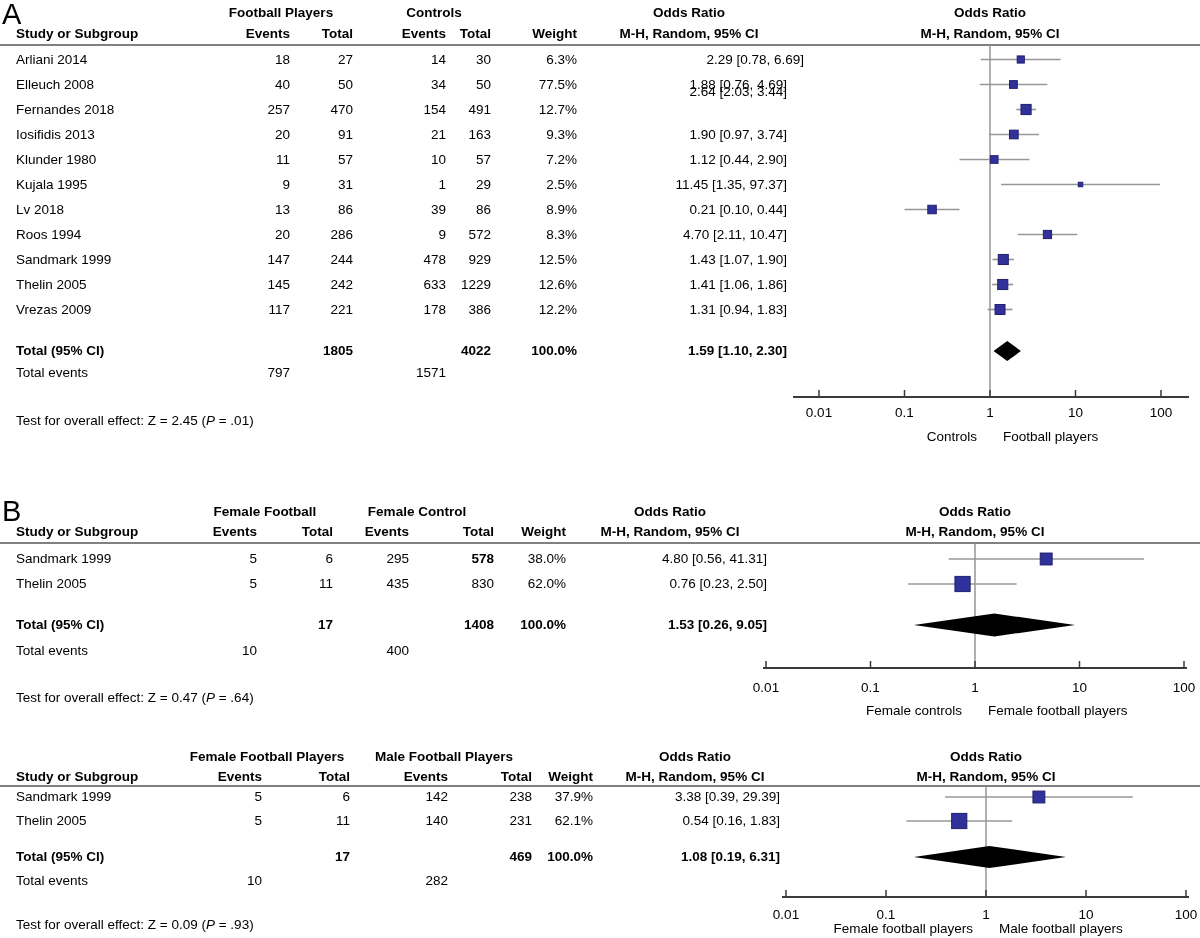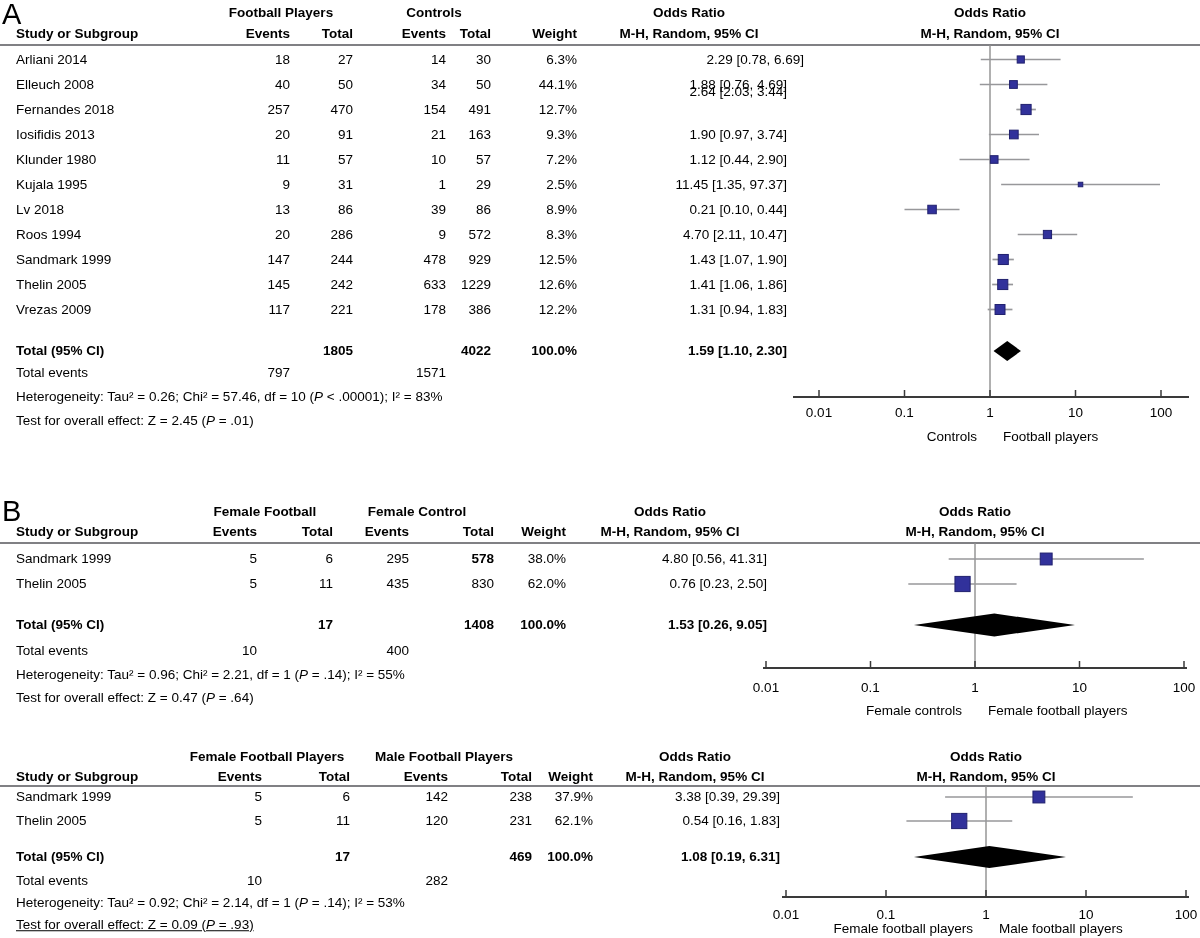--- a/index.html
+++ b/index.html
@@ -41,21 +41,21 @@
       <div class="cell" style="top: 59.5px; right: 847px;">27</div>
       <div class="cell" style="top: 59.5px; right: 754px;">14</div>
       <div class="cell" style="top: 59.5px; right: 709px;">30</div>
       <div class="cell" style="top: 59.5px; right: 623px;">6.3%</div>
       <div class="cell" style="top: 59.5px; right: 396px;">2.29 [0.78, 6.69]</div>
       <div class="cell" style="top: 84.5px; left: 16px;">Elleuch 2008</div>
       <div class="cell" style="top: 84.5px; right: 910px;">40</div>
       <div class="cell" style="top: 84.5px; right: 847px;">50</div>
       <div class="cell" style="top: 84.5px; right: 754px;">34</div>
       <div class="cell" style="top: 84.5px; right: 709px;">50</div>
-      <div class="cell" style="top: 84.5px; right: 623px;">44.1%</div>
+      <div class="cell" style="top: 84.5px; right: 623px;">77.5%</div>
       <div class="cell" style="top: 84.5px; right: 413px;">1.88 [0.76, 4.69]</div>
       <div class="cell" style="top: 109.5px; left: 16px;">Fernandes 2018</div>
       <div class="cell" style="top: 109.5px; right: 910px;">257</div>
       <div class="cell" style="top: 109.5px; right: 847px;">470</div>
       <div class="cell" style="top: 109.5px; right: 754px;">154</div>
       <div class="cell" style="top: 109.5px; right: 709px;">491</div>
       <div class="cell" style="top: 109.5px; right: 623px;">12.7%</div>
       <div class="cell" style="top: 92px; right: 413px;">2.64 [2.03, 3.44]</div>
       <div class="cell" style="top: 134.5px; left: 16px;">Iosifidis 2013</div>
       <div class="cell" style="top: 134.5px; right: 910px;">20</div>
@@ -114,21 +114,20 @@
       <div class="cell" style="top: 309.5px; right: 623px;">12.2%</div>
       <div class="cell" style="top: 309.5px; right: 413px;">1.31 [0.94, 1.83]</div>
       <div class="cell b" style="top: 351px; left: 16px;">Total (95% CI)</div>
       <div class="cell b" style="top: 351px; right: 847px;">1805</div>
       <div class="cell b" style="top: 351px; right: 709px;">4022</div>
       <div class="cell b" style="top: 351px; right: 623px;">100.0%</div>
       <div class="cell b" style="top: 351px; right: 413px;">1.59 [1.10, 2.30]</div>
       <div class="cell" style="top: 373px; left: 16px;">Total events</div>
       <div class="cell" style="top: 373px; right: 910px;">797</div>
       <div class="cell" style="top: 373px; right: 754px;">1571</div>
-      <div class="cell" style="top: 397px; left: 16px;">Heterogeneity: Tau² = 0.26; Chi² = 57.46, df = 10 (<i>P</i> &lt; .00001); I² = 83%</div>
       <div class="cell" style="top: 421px; left: 16px;">Test for overall effect: Z = 2.45 (<i>P</i> = .01)</div>
       <svg class="plot" width="1200" height="462" viewBox="0 0 1200 462">
         <line x1="990" y1="45" x2="990" y2="397" stroke="#8f8f8f" stroke-width="1.4"></line>
         <line x1="980.7740885300361" y1="59.5" x2="1060.5739330691488" y2="59.5" stroke="#97979a" stroke-width="1.7"></line>
         <rect x="1017.1892121266272" y="55.92327838656683" width="7.153443226866346" height="7.153443226866346" fill="#31319b" stroke="#20206e" stroke-width="1"></rect>
         <line x1="979.8095621400076" y1="84.5" x2="1047.3852780521397" y2="84.5" stroke="#97979a" stroke-width="1.7"></line>
         <rect x="1009.564077017055" y="80.6235809050104" width="7.752838189979203" height="7.752838189979203" fill="#31319b" stroke="#20206e" stroke-width="1"></rect>
         <line x1="1016.2909112415797" y1="109.5" x2="1035.8757468398658" y2="109.5" stroke="#97979a" stroke-width="1.7"></line>
         <rect x="1020.968854788227" y="104.42171904085644" width="10.156561918287114" height="10.156561918287114" fill="#31319b" stroke="#20206e" stroke-width="1"></rect>
         <line x1="988.8689832797639" y1="134.5" x2="1038.9805219881412" y2="134.5" stroke="#97979a" stroke-width="1.7"></line>
@@ -193,21 +192,20 @@
       <div class="cell" style="top: 94px; right: 634px;">62.0%</div>
       <div class="cell" style="top: 94px; right: 433px;">0.76 [0.23, 2.50]</div>
       <div class="cell b" style="top: 135px; left: 16px;">Total (95% CI)</div>
       <div class="cell b" style="top: 135px; right: 867px;">17</div>
       <div class="cell b" style="top: 135px; right: 706px;">1408</div>
       <div class="cell b" style="top: 135px; right: 634px;">100.0%</div>
       <div class="cell b" style="top: 135px; right: 433px;">1.53 [0.26, 9.05]</div>
       <div class="cell" style="top: 161px; left: 16px;">Total events</div>
       <div class="cell" style="top: 161px; right: 943px;">10</div>
       <div class="cell" style="top: 161px; right: 791px;">400</div>
-      <div class="cell" style="top: 185px; left: 16px;">Heterogeneity: Tau² = 0.96; Chi² = 2.21, df = 1 (<i>P</i> = .14); I² = 55%</div>
       <div class="cell" style="top: 208px; left: 16px;">Test for overall effect: Z = 0.47 (<i>P</i> = .64)</div>
       <svg class="plot" width="1200" height="230" viewBox="0 0 1200 230">
         <line x1="975" y1="53" x2="975" y2="178" stroke="#8f8f8f" stroke-width="1.4"></line>
         <line x1="948.685648822148" y1="69" x2="1143.8777678750532" y2="69" stroke="#97979a" stroke-width="1.7"></line>
         <rect x="1040.2410497928838" y="63.05134048713494" width="11.897319025730123" height="11.897319025730123" fill="#31319b" stroke="#20206e" stroke-width="1"></rect>
         <line x1="908.3005588638384" y1="94" x2="1016.584730906228" y2="94" stroke="#97979a" stroke-width="1.7"></line>
         <rect x="954.9466027949213" y="86.40158240157861" width="15.196835196842795" height="15.196835196842795" fill="#31319b" stroke="#20206e" stroke-width="1"></rect>
         <polygon points="913.8647148629504,135 994.3002545204391,123.5 1074.9697765269439,135 994.3002545204391,146.5" fill="#000000"></polygon>
         <line x1="763" y1="178" x2="1187" y2="178" stroke="#3a3a3a" stroke-width="1.8"></line>
         <line x1="766" y1="171" x2="766" y2="179" stroke="#3a3a3a" stroke-width="1.5"></line>
@@ -241,34 +239,33 @@
       <div class="cell" style="top: 64px; left: 16px;">Sandmark 1999</div>
       <div class="cell" style="top: 64px; right: 938px;">5</div>
       <div class="cell" style="top: 64px; right: 850px;">6</div>
       <div class="cell" style="top: 64px; right: 752px;">142</div>
       <div class="cell" style="top: 64px; right: 668px;">238</div>
       <div class="cell" style="top: 64px; right: 607px;">37.9%</div>
       <div class="cell" style="top: 64px; right: 420px;">3.38 [0.39, 29.39]</div>
       <div class="cell" style="top: 88px; left: 16px;">Thelin 2005</div>
       <div class="cell" style="top: 88px; right: 938px;">5</div>
       <div class="cell" style="top: 88px; right: 850px;">11</div>
-      <div class="cell" style="top: 88px; right: 752px;">120</div>
+      <div class="cell" style="top: 88px; right: 752px;">140</div>
       <div class="cell" style="top: 88px; right: 668px;">231</div>
       <div class="cell" style="top: 88px; right: 607px;">62.1%</div>
       <div class="cell" style="top: 88px; right: 420px;">0.54 [0.16, 1.83]</div>
       <div class="cell b" style="top: 124px; left: 16px;">Total (95% CI)</div>
       <div class="cell b" style="top: 124px; right: 850px;">17</div>
       <div class="cell b" style="top: 124px; right: 668px;">469</div>
       <div class="cell b" style="top: 124px; right: 607px;">100.0%</div>
       <div class="cell b" style="top: 124px; right: 420px;">1.08 [0.19, 6.31]</div>
       <div class="cell" style="top: 148px; left: 16px;">Total events</div>
       <div class="cell" style="top: 148px; right: 938px;">10</div>
       <div class="cell" style="top: 148px; right: 752px;">282</div>
-      <div class="cell" style="top: 170px; left: 16px;">Heterogeneity: Tau² = 0.92; Chi² = 2.14, df = 1 (<i>P</i> = .14); I² = 53%</div>
-      <div class="cell" style="top: 192px; left: 16px; text-decoration: underline;">Test for overall effect: Z = 0.09 (<i>P</i> = .93)</div>
+      <div class="cell" style="top: 192px; left: 16px;">Test for overall effect: Z = 0.09 (<i>P</i> = .93)</div>
       <svg class="plot" width="1200" height="205" viewBox="0 0 1200 205">
         <line x1="986" y1="53" x2="986" y2="164" stroke="#8f8f8f" stroke-width="1.4"></line>
         <line x1="945.1064607026499" y1="64" x2="1132.8199586072612" y2="64" stroke="#97979a" stroke-width="1.7"></line>
         <rect x="1032.9508428547197" y="58.059172826954146" width="11.88165434609171" height="11.88165434609171" fill="#31319b" stroke="#20206e" stroke-width="1"></rect>
         <line x1="906.4119982655925" y1="88" x2="1012.245108973043" y2="88" stroke="#97979a" stroke-width="1.7"></line>
         <rect x="951.6348330966265" y="80.39545711432962" width="15.20908577134076" height="15.20908577134076" fill="#31319b" stroke="#20206e" stroke-width="1"></rect>
         <polygon points="913.8753600952829,124 989.3423755486949,113 1066.0029359244134,124 989.3423755486949,135" fill="#000000"></polygon>
         <line x1="782" y1="164" x2="1189" y2="164" stroke="#3a3a3a" stroke-width="1.8"></line>
         <line x1="786" y1="157" x2="786" y2="165" stroke="#3a3a3a" stroke-width="1.5"></line>
         <text x="786" y="186" text-anchor="middle">0.01</text>

